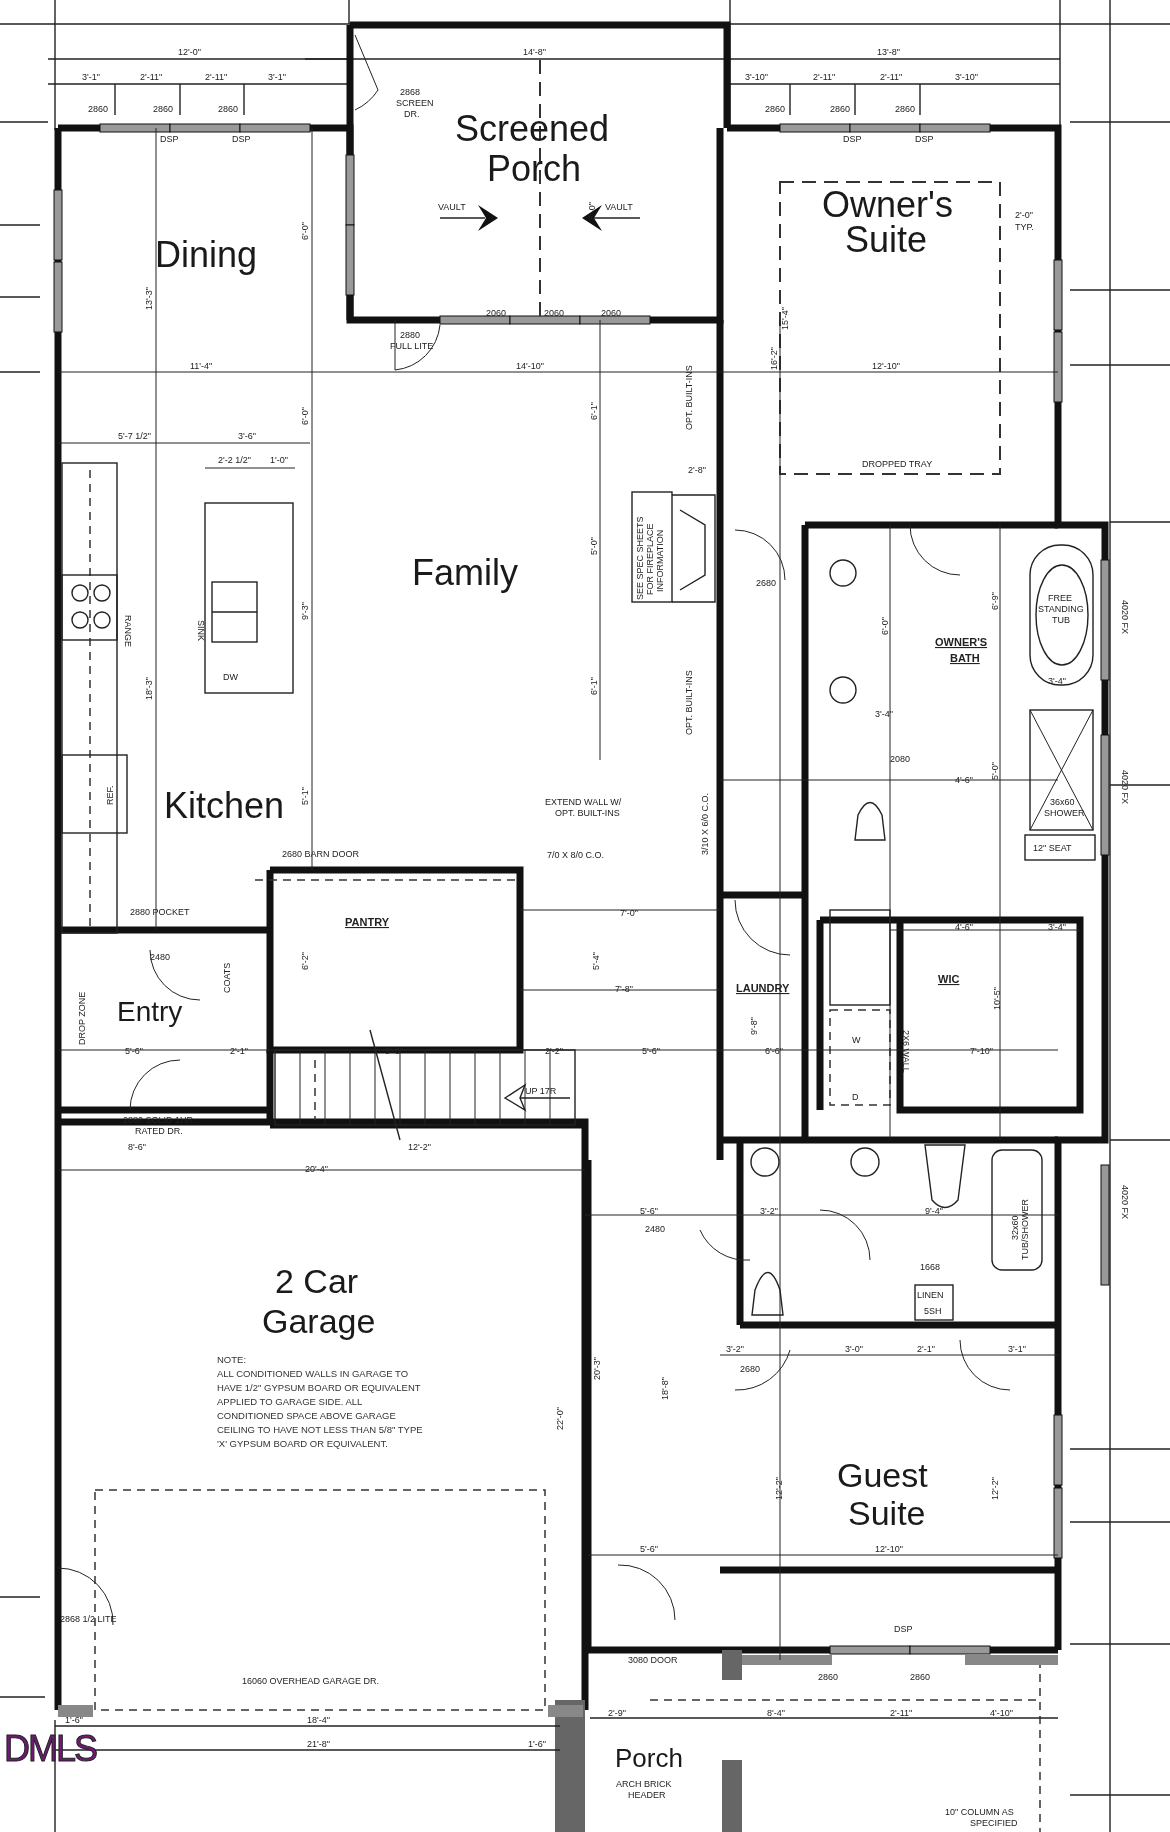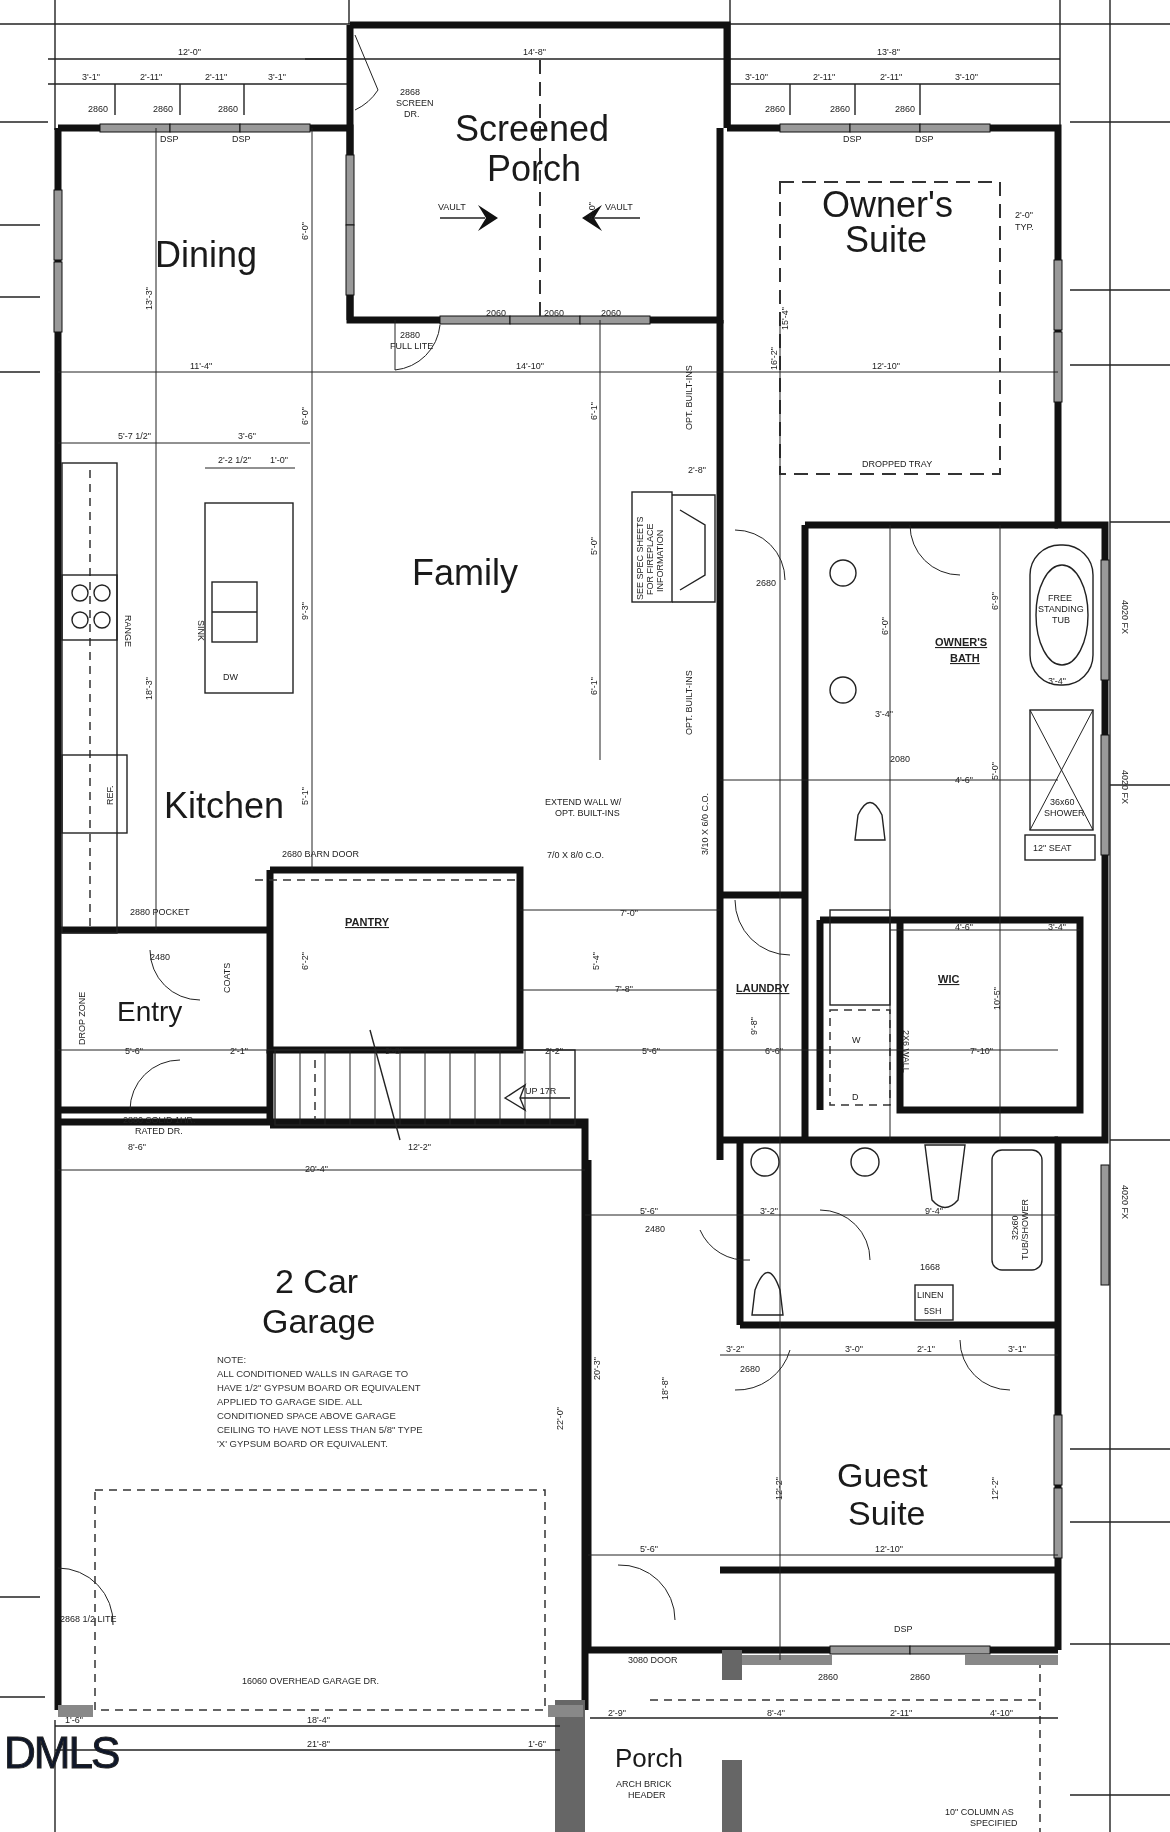--- a/index.html
+++ b/index.html
@@ -9,21 +9,21 @@
   .dim{font-family:"Liberation Sans",sans-serif;font-size:9px;fill:#222;}
   .lbl{font-family:"Liberation Sans",sans-serif;font-size:9px;fill:#222;}
   .ulbl{font-family:"Liberation Sans",sans-serif;font-size:11px;font-weight:bold;fill:#222;text-decoration:underline;}
   .wall{fill:none;stroke:#111;stroke-width:7;}
   .ln{stroke:#222;stroke-width:1.4;fill:none;}
   .thin{stroke:#222;stroke-width:1;fill:none;}
   .dash{stroke:#333;stroke-width:2;fill:none;stroke-dasharray:14 8;}
   .dashs{stroke:#333;stroke-width:1.5;fill:none;stroke-dasharray:8 6;}
   .win{fill:#999;stroke:#111;stroke-width:1;}
   .note{font-family:"Liberation Sans",sans-serif;font-size:9.5px;fill:#333;}
-  .wm{position:absolute;left:4px;top:1728px;font-family:"Liberation Sans",sans-serif;font-size:44px;font-weight:100;color:#0f172a;-webkit-text-stroke:1px #222;letter-spacing:-2px;}
+  .wm{position:absolute;left:4px;top:1728px;font-family:"Liberation Sans",sans-serif;font-size:36px;font-weight:100;color:#701a75;-webkit-text-stroke:1px #222;letter-spacing:-2px;}
 </style>
 </head>
 <body>
 
 <svg width="1170" height="1832" viewBox="0 0 1170 1832">
 
   <g>
     <line class="ln" x1="0" y1="24" x2="1170" y2="24"></line>
     <line class="ln" x1="55" y1="0" x2="55" y2="130"></line>
     <line class="ln" x1="349" y1="0" x2="349" y2="24"></line>

